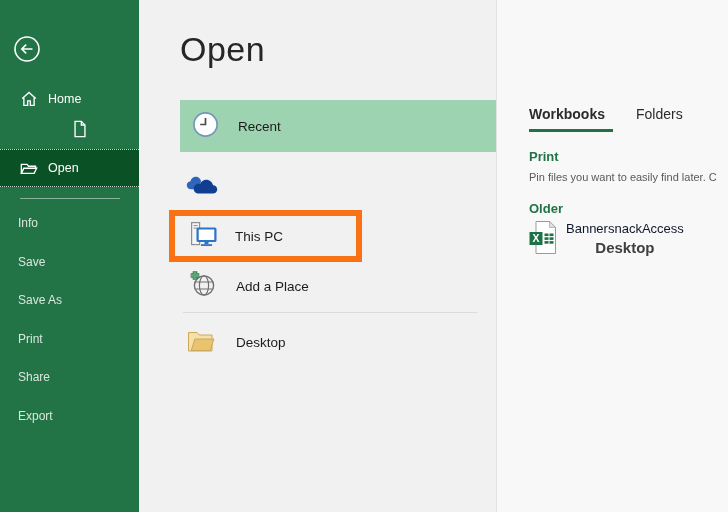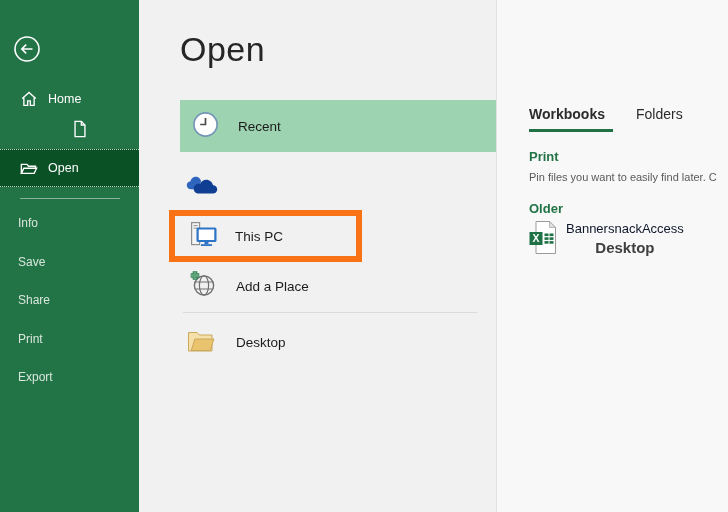--- a/index.html
+++ b/index.html
@@ -94,22 +94,23 @@
         </svg>
       </span>
       <span>Open</span>
     </div>
 
     <div class="side-divider"></div>
 
     <div class="side-list">
       <div class="side-item">Info</div>
       <div class="side-item">Save</div>
+      <div class="side-item">Save As</div>
+      <div class="side-item">Print</div>
       <div class="side-item">Share</div>
-      <div class="side-item">Print</div>
       <div class="side-item">Export</div>
     </div>
   </div>
 
   <div class="main">
     <div class="page-title">Open</div>
 
     <div class="place-row row-recent">
       <span class="ic">
         <svg width="27" height="27" viewBox="0 0 27 27">

